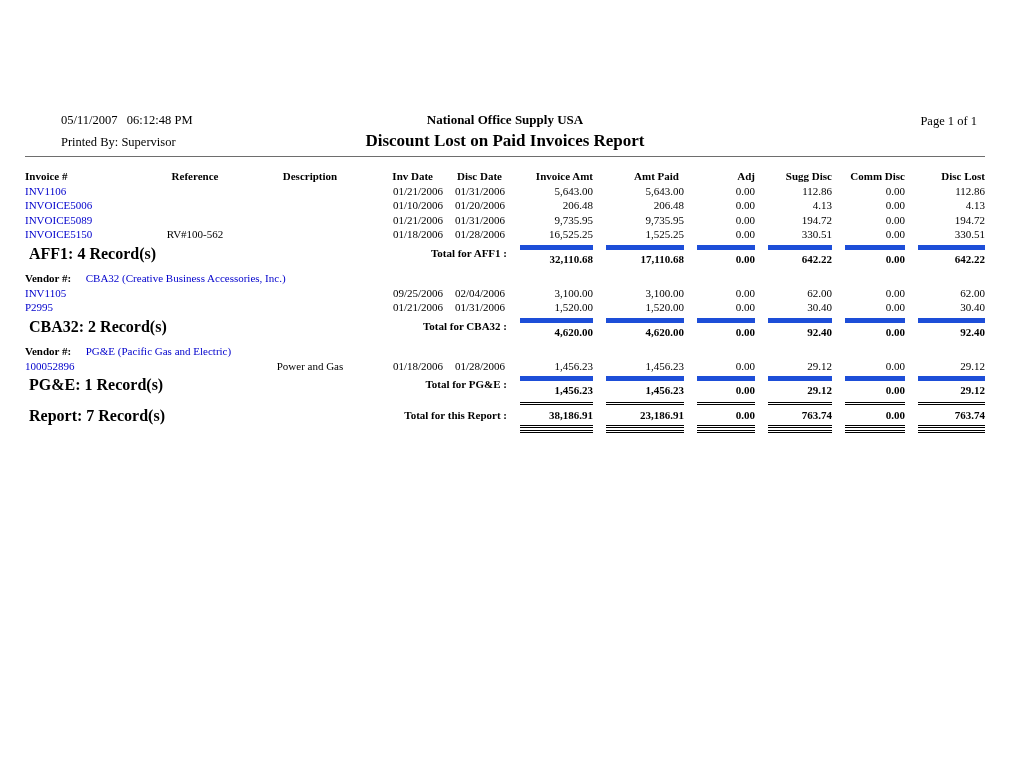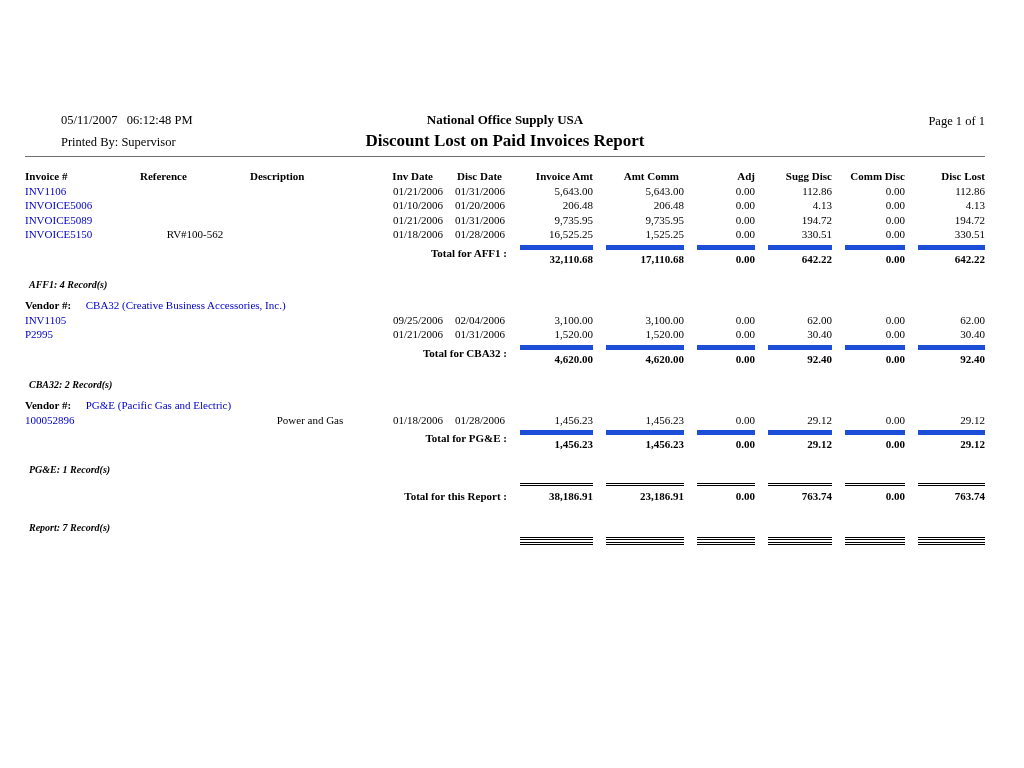--- a/index.html
+++ b/index.html
@@ -8,40 +8,40 @@
   .report{position:absolute;left:25px;top:112px;width:960px;}
   .ws-pre{white-space:pre;}
   
   .phead{position:relative;height:44px;}
   .ph-left{position:absolute;left:8px;top:0;margin-left:28px;}
   .ph-datetime{font-size:12.5px;line-height:16px;}
   .ph-printedby{font-size:12.5px;line-height:16px;margin-top:6px;}
   .ph-center{position:absolute;left:0;right:0;top:0;text-align:center;}
   .ph-company{font-size:13px;font-weight:bold;line-height:16px;}
   .ph-title{font-size:17px;font-weight:bold;line-height:20px;margin-top:3px;}
-  .ph-right{position:absolute;right:0;top:2px;font-size:12.5px;margin-left:36px;}
+  .ph-right{position:absolute;right:8px;top:2px;font-size:12.5px;margin-left:36px;}
   .toprule{border-top:1px solid #6e6e6e;margin-top:0px;}
   
   .grid{display:grid;grid-template-columns:115px 110px 120px 75px 62px 86px 91px 71px 77px 73px 80px;}
   .colhead{margin-top:12px;font-size:11px;font-weight:bold;line-height:15px;}
   .colhead .u{}
-  .ch-c{}
+  .ch-c{text-align:center;}
   .ch-r{text-align:right;}
   .pad12{padding-right:12px;}
   .pad5{padding-right:5px;}
   
   .cell{font-size:11px;line-height:14.5px;}
   .lnk{color:#0000cc;}
   .t-c{text-align:center;}
   .t-r{text-align:right;}
   .pr2{padding-right:2px;}
   .vendor-row{margin-top:3px;font-size:11px;line-height:15px;}
   .vendor-label{display:inline-block;width:58px;font-weight:bold;}
   .trow{margin-top:3px;margin-bottom:5px;}
-  .rec{grid-column:1/4;font-size:10px;font-style:italic;font-weight:bold;line-height:17px;padding-left:4px;margin-top:31px;}
+  .rec{grid-column:1/4;font-size:16px;font-weight:bold;line-height:17px;padding-left:4px;}
   .tlabel{grid-column:4/6;font-size:11px;font-weight:bold;text-align:right;line-height:17px;}
   .tc{border-top:5px solid #1d4ed8;margin-left:13px;padding-top:2px;
       font-size:11px;font-weight:bold;text-align:right;line-height:14px;}
   .tc-plain{margin-left:13px;font-size:11px;font-weight:bold;text-align:right;line-height:17px;border-top:none;padding-top:0;}
   .drow{height:3px;margin-top:3px;}
   .dbl{grid-column:auto;margin-left:13px;height:3px;border-top:1px solid #000;border-bottom:1px solid #000;box-sizing:border-box;}
   .sp6{grid-column:1/6;}
   .reportrow{margin-top:2px;margin-bottom:0;}
   .drow2{margin-top:1px;}
   .drow3{margin-top:2px;}
@@ -65,21 +65,21 @@
     </div>
     <div class="toprule"></div>
 
     <div class="grid colhead">
       <div class="cell"><span class="u">Invoice #</span></div>
       <div class="cell ch-c"><span class="u">Reference</span></div>
       <div class="cell ch-c"><span class="u">Description</span></div>
       <div class="cell ch-r pad12"><span class="u">Inv Date</span></div>
       <div class="cell ch-r pad5"><span class="u">Disc Date</span></div>
       <div class="cell ch-r"><span class="u">Invoice Amt</span></div>
-      <div class="cell ch-r pad5"><span class="u">Amt Comm</span></div>
+      <div class="cell ch-r pad5"><span class="u">Amt Paid</span></div>
       <div class="cell ch-r"><span class="u">Adj</span></div>
       <div class="cell ch-r"><span class="u">Sugg Disc</span></div>
       <div class="cell ch-r"><span class="u">Comm Disc</span></div>
       <div class="cell ch-r"><span class="u">Disc Lost</span></div>
     </div>
 
     <div class="grid">
       <div class="cell lnk">INV1106</div>
       <div class="cell t-c"></div>
       <div class="cell t-c"></div>

